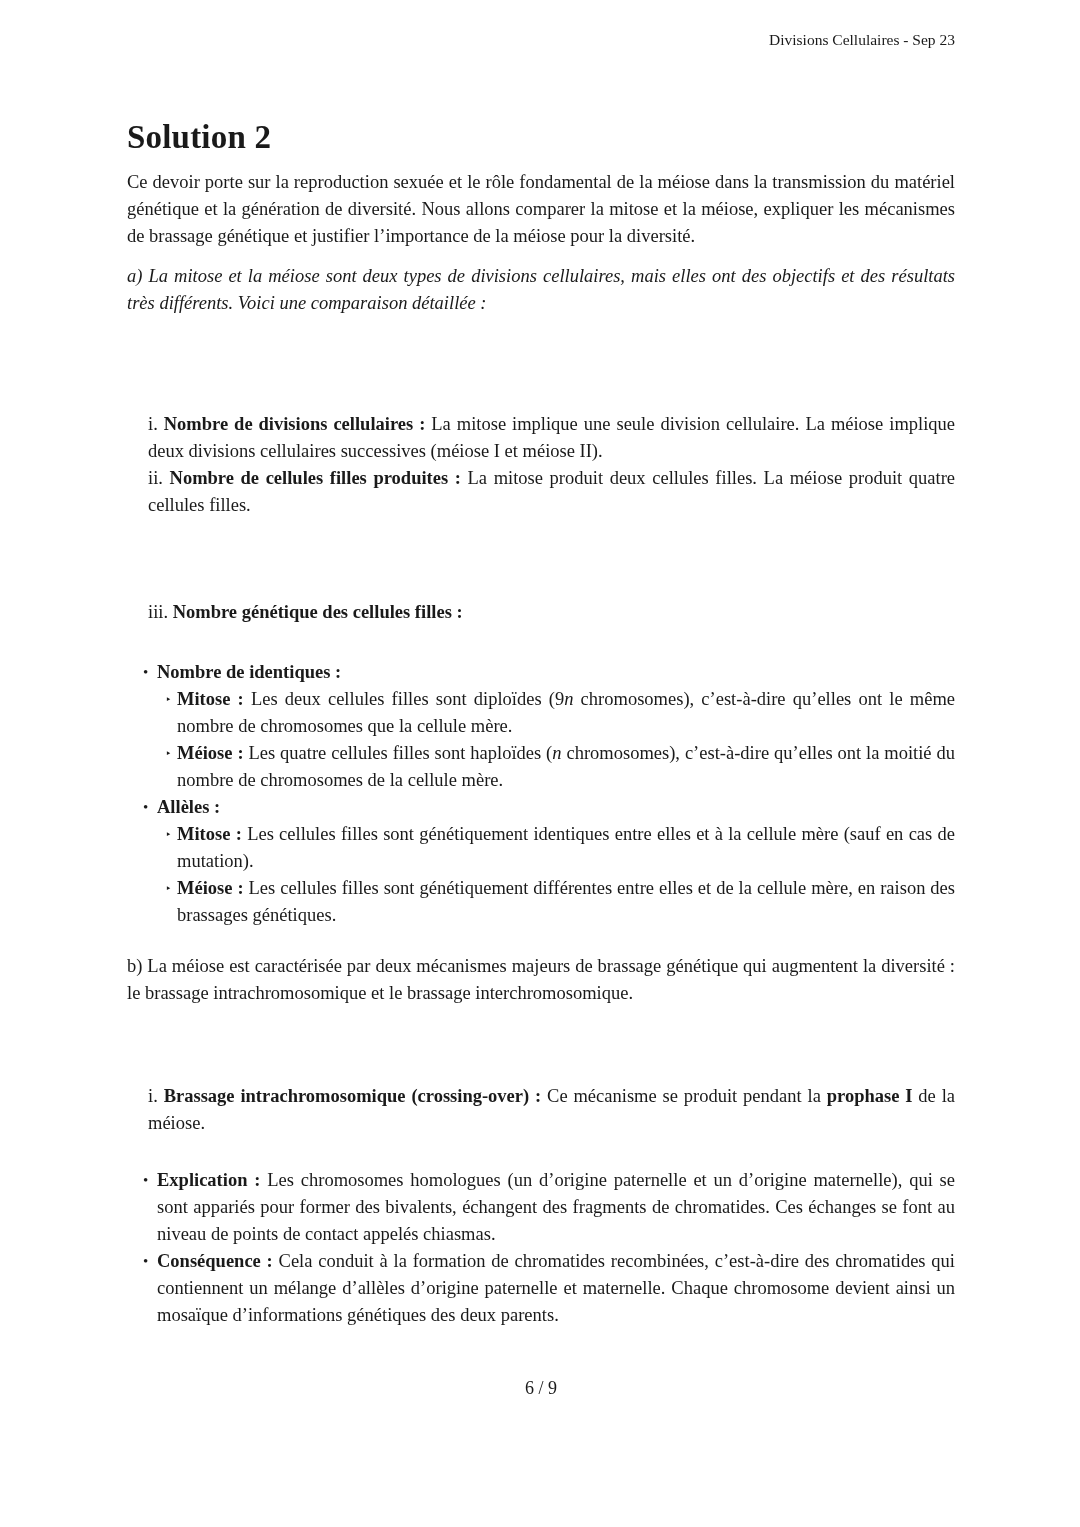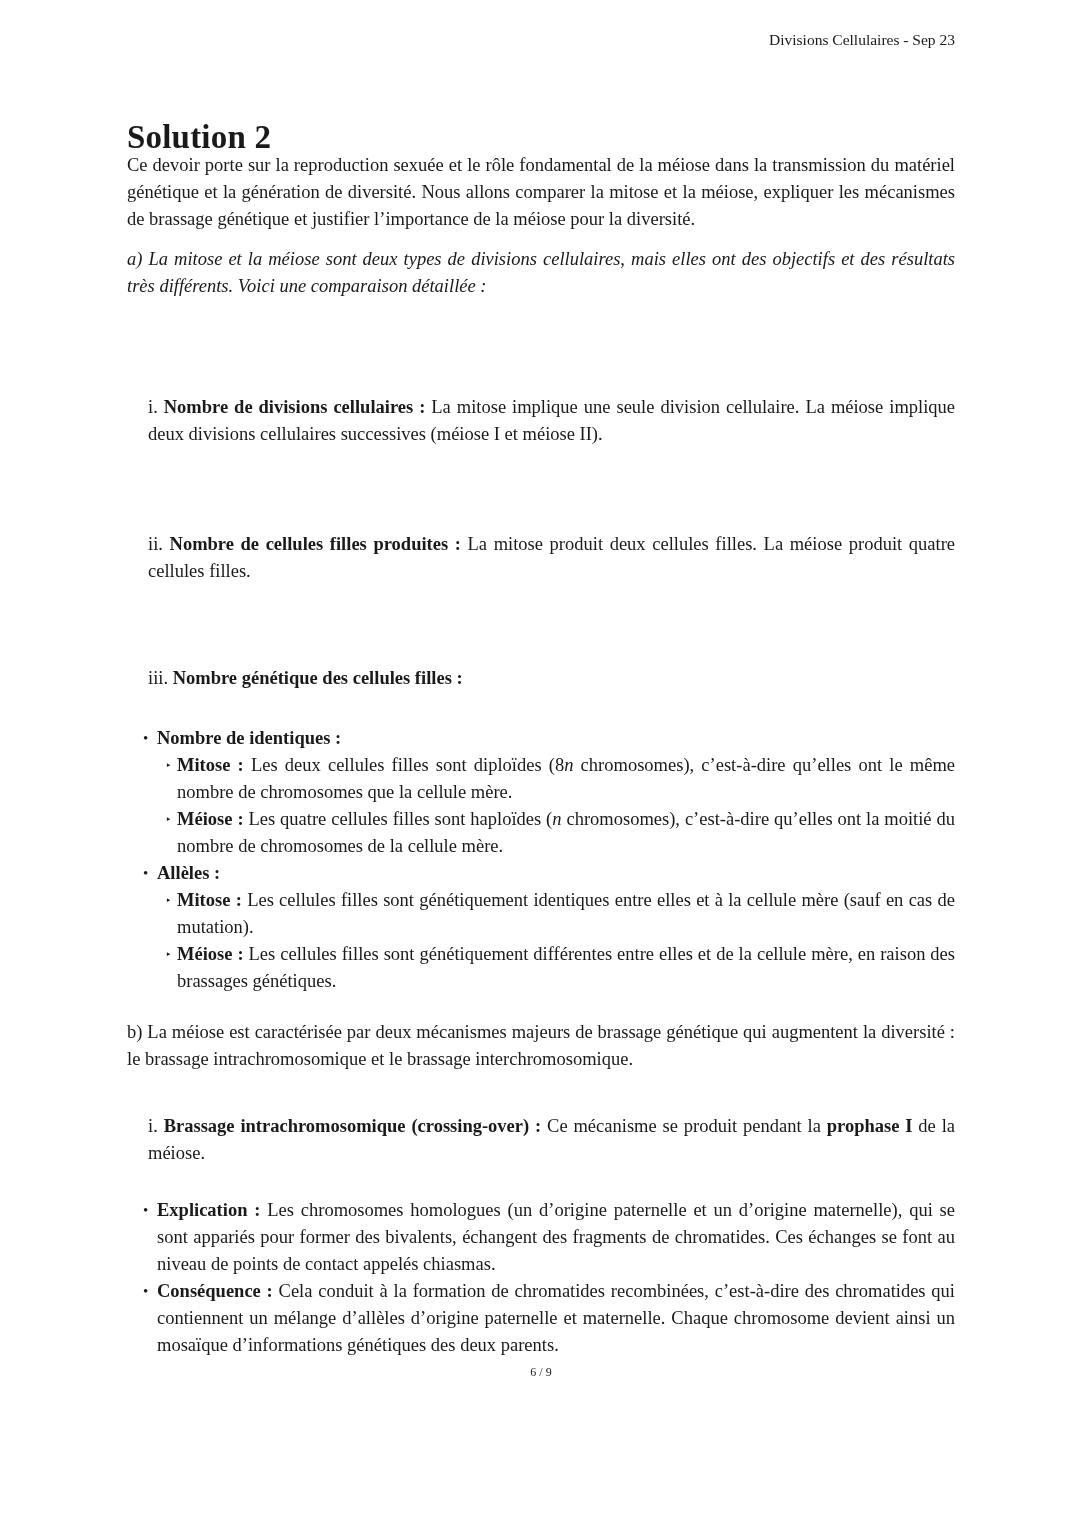--- a/index.html
+++ b/index.html
@@ -24,39 +24,40 @@
     line-height: 20px;
   }
   h1.title {
     font-size: 33px;
     line-height: 30px;
     font-weight: bold;
     margin: 72px 0 0 0;
     letter-spacing: 0.2px;
   }
   p { margin: 0; text-align: justify; }
-  .p-intro { }
+  .p-intro { margin-top: 17px; }
   .p-a { margin-top: 13px; font-style: italic; }
   .p-b { margin-top: 24px; }
   .sec { margin-left: 21px; text-align: justify; }
   .sec-1 { margin-top: 94px; }
-  .sec-2 { margin-top: 83px; }
+  .sec-2 { }
   .sec-3 { margin-top: 80px; }
-  .sec-4 { margin-top: 40px; }
+  .sec-4 { margin-top: 76px; }
   .list-1 { margin-top: 33px; }
   .list-2 { margin-top: 30px; }
   .li { display: flex; }
   .li-body { flex: 1 1 auto; text-align: justify; }
   .l1 { padding-left: 16px; }
   .l1 .mk { flex: 0 0 14px; width: 14px; font-size: 15px; line-height: 27px; }
   .l2 { padding-left: 39px; }
   .l2 .mk { flex: 0 0 11px; width: 11px; font-size: 13px; line-height: 27px; }
   .footer {
+    margin-top: 46px;
     text-align: center;
-    font-size: 12px;
+    font-size: 18px;
     line-height: 27px;
   }
   b { font-weight: bold; }
   i { font-style: italic; }
 </style>
 </head>
 <body>
 
 <div class="page">
 
@@ -74,21 +75,21 @@
 
   <p class="sec sec-3"><span>iii. </span><b>Nombre génétique des cellules filles :</b></p>
 
   <div class="list-1">
     <div class="li l1">
       <span class="mk">•</span>
       <div class="li-body"><b>Nombre de identiques :</b></div>
     </div>
     <div class="li l2">
       <span class="mk">‣</span>
-      <div class="li-body"><b>Mitose :</b><span> Les deux cellules filles sont diploïdes (8</span><i>n</i><span> chromosomes), c’est-à-dire qu’elles ont le même nombre de chromosomes que la cellule mère.</span></div>
+      <div class="li-body"><b>Mitose :</b><span> Les deux cellules filles sont diploïdes (9</span><i>n</i><span> chromosomes), c’est-à-dire qu’elles ont le même nombre de chromosomes que la cellule mère.</span></div>
     </div>
     <div class="li l2">
       <span class="mk">‣</span>
       <div class="li-body"><b>Méiose :</b><span> Les quatre cellules filles sont haploïdes (</span><i>n</i><span> chromosomes), c’est-à-dire qu’elles ont la moitié du nombre de chromosomes de la cellule mère.</span></div>
     </div>
     <div class="li l1">
       <span class="mk">•</span>
       <div class="li-body"><b>Allèles :</b></div>
     </div>
     <div class="li l2">

